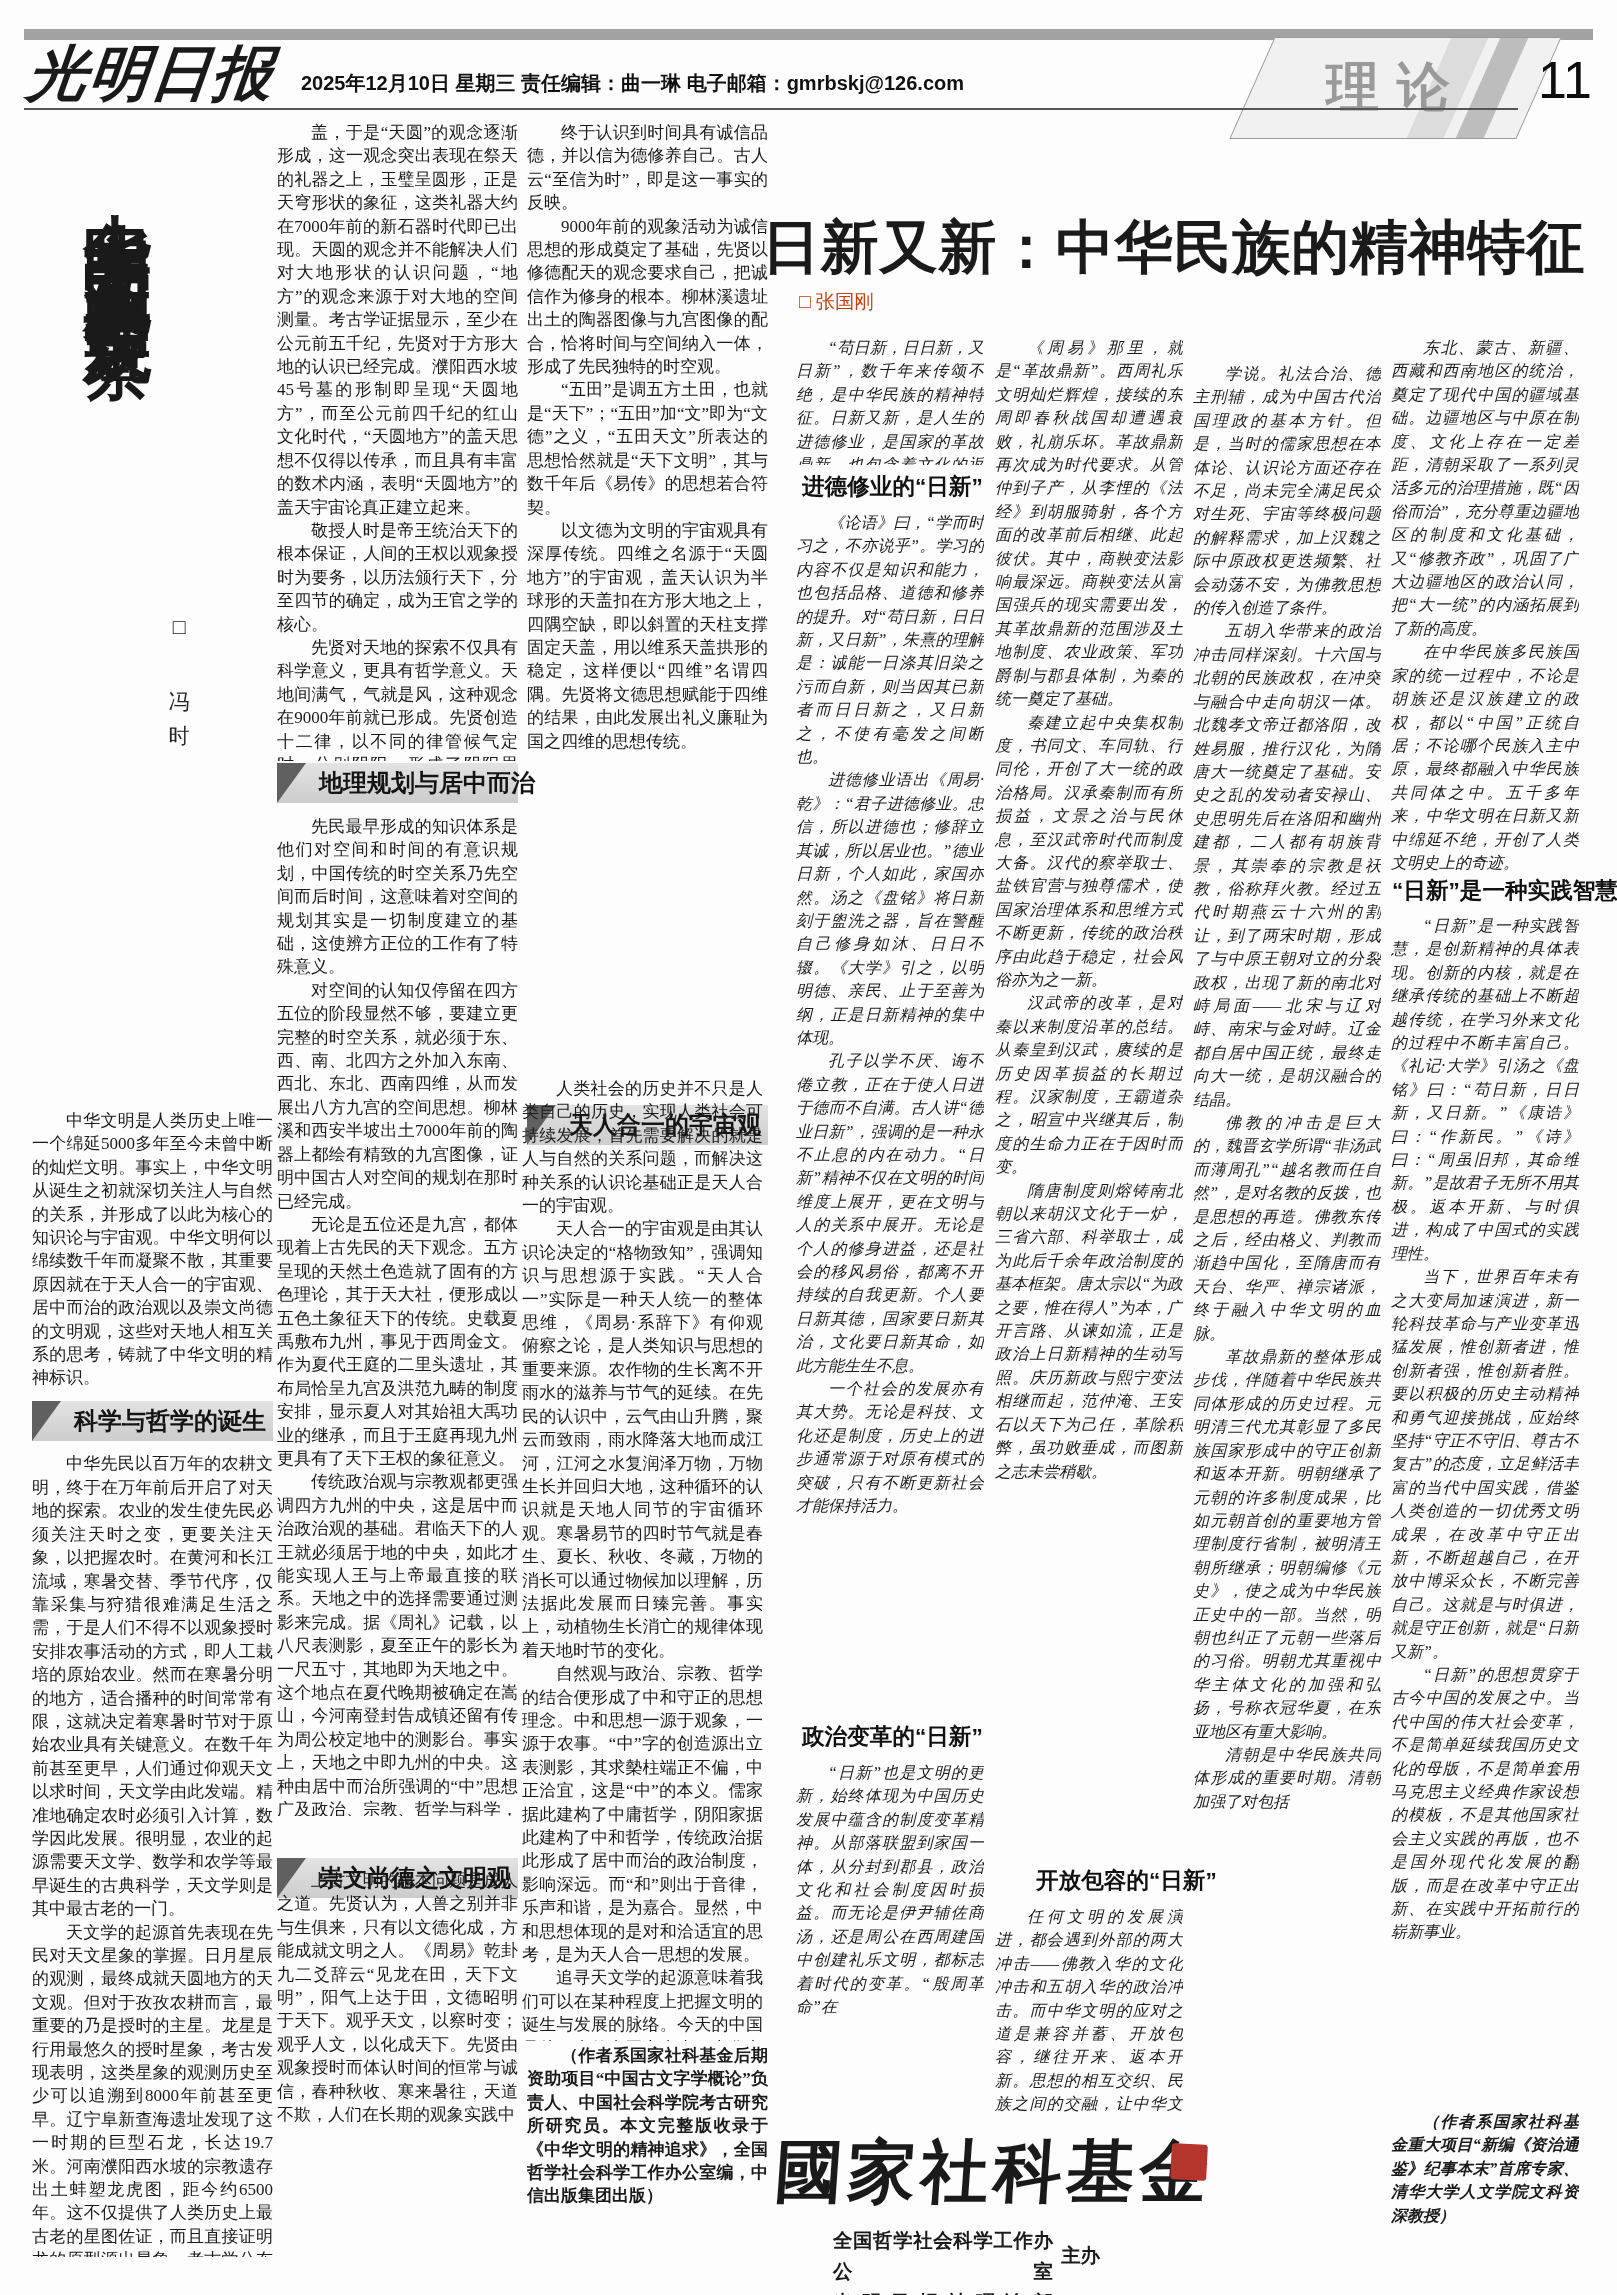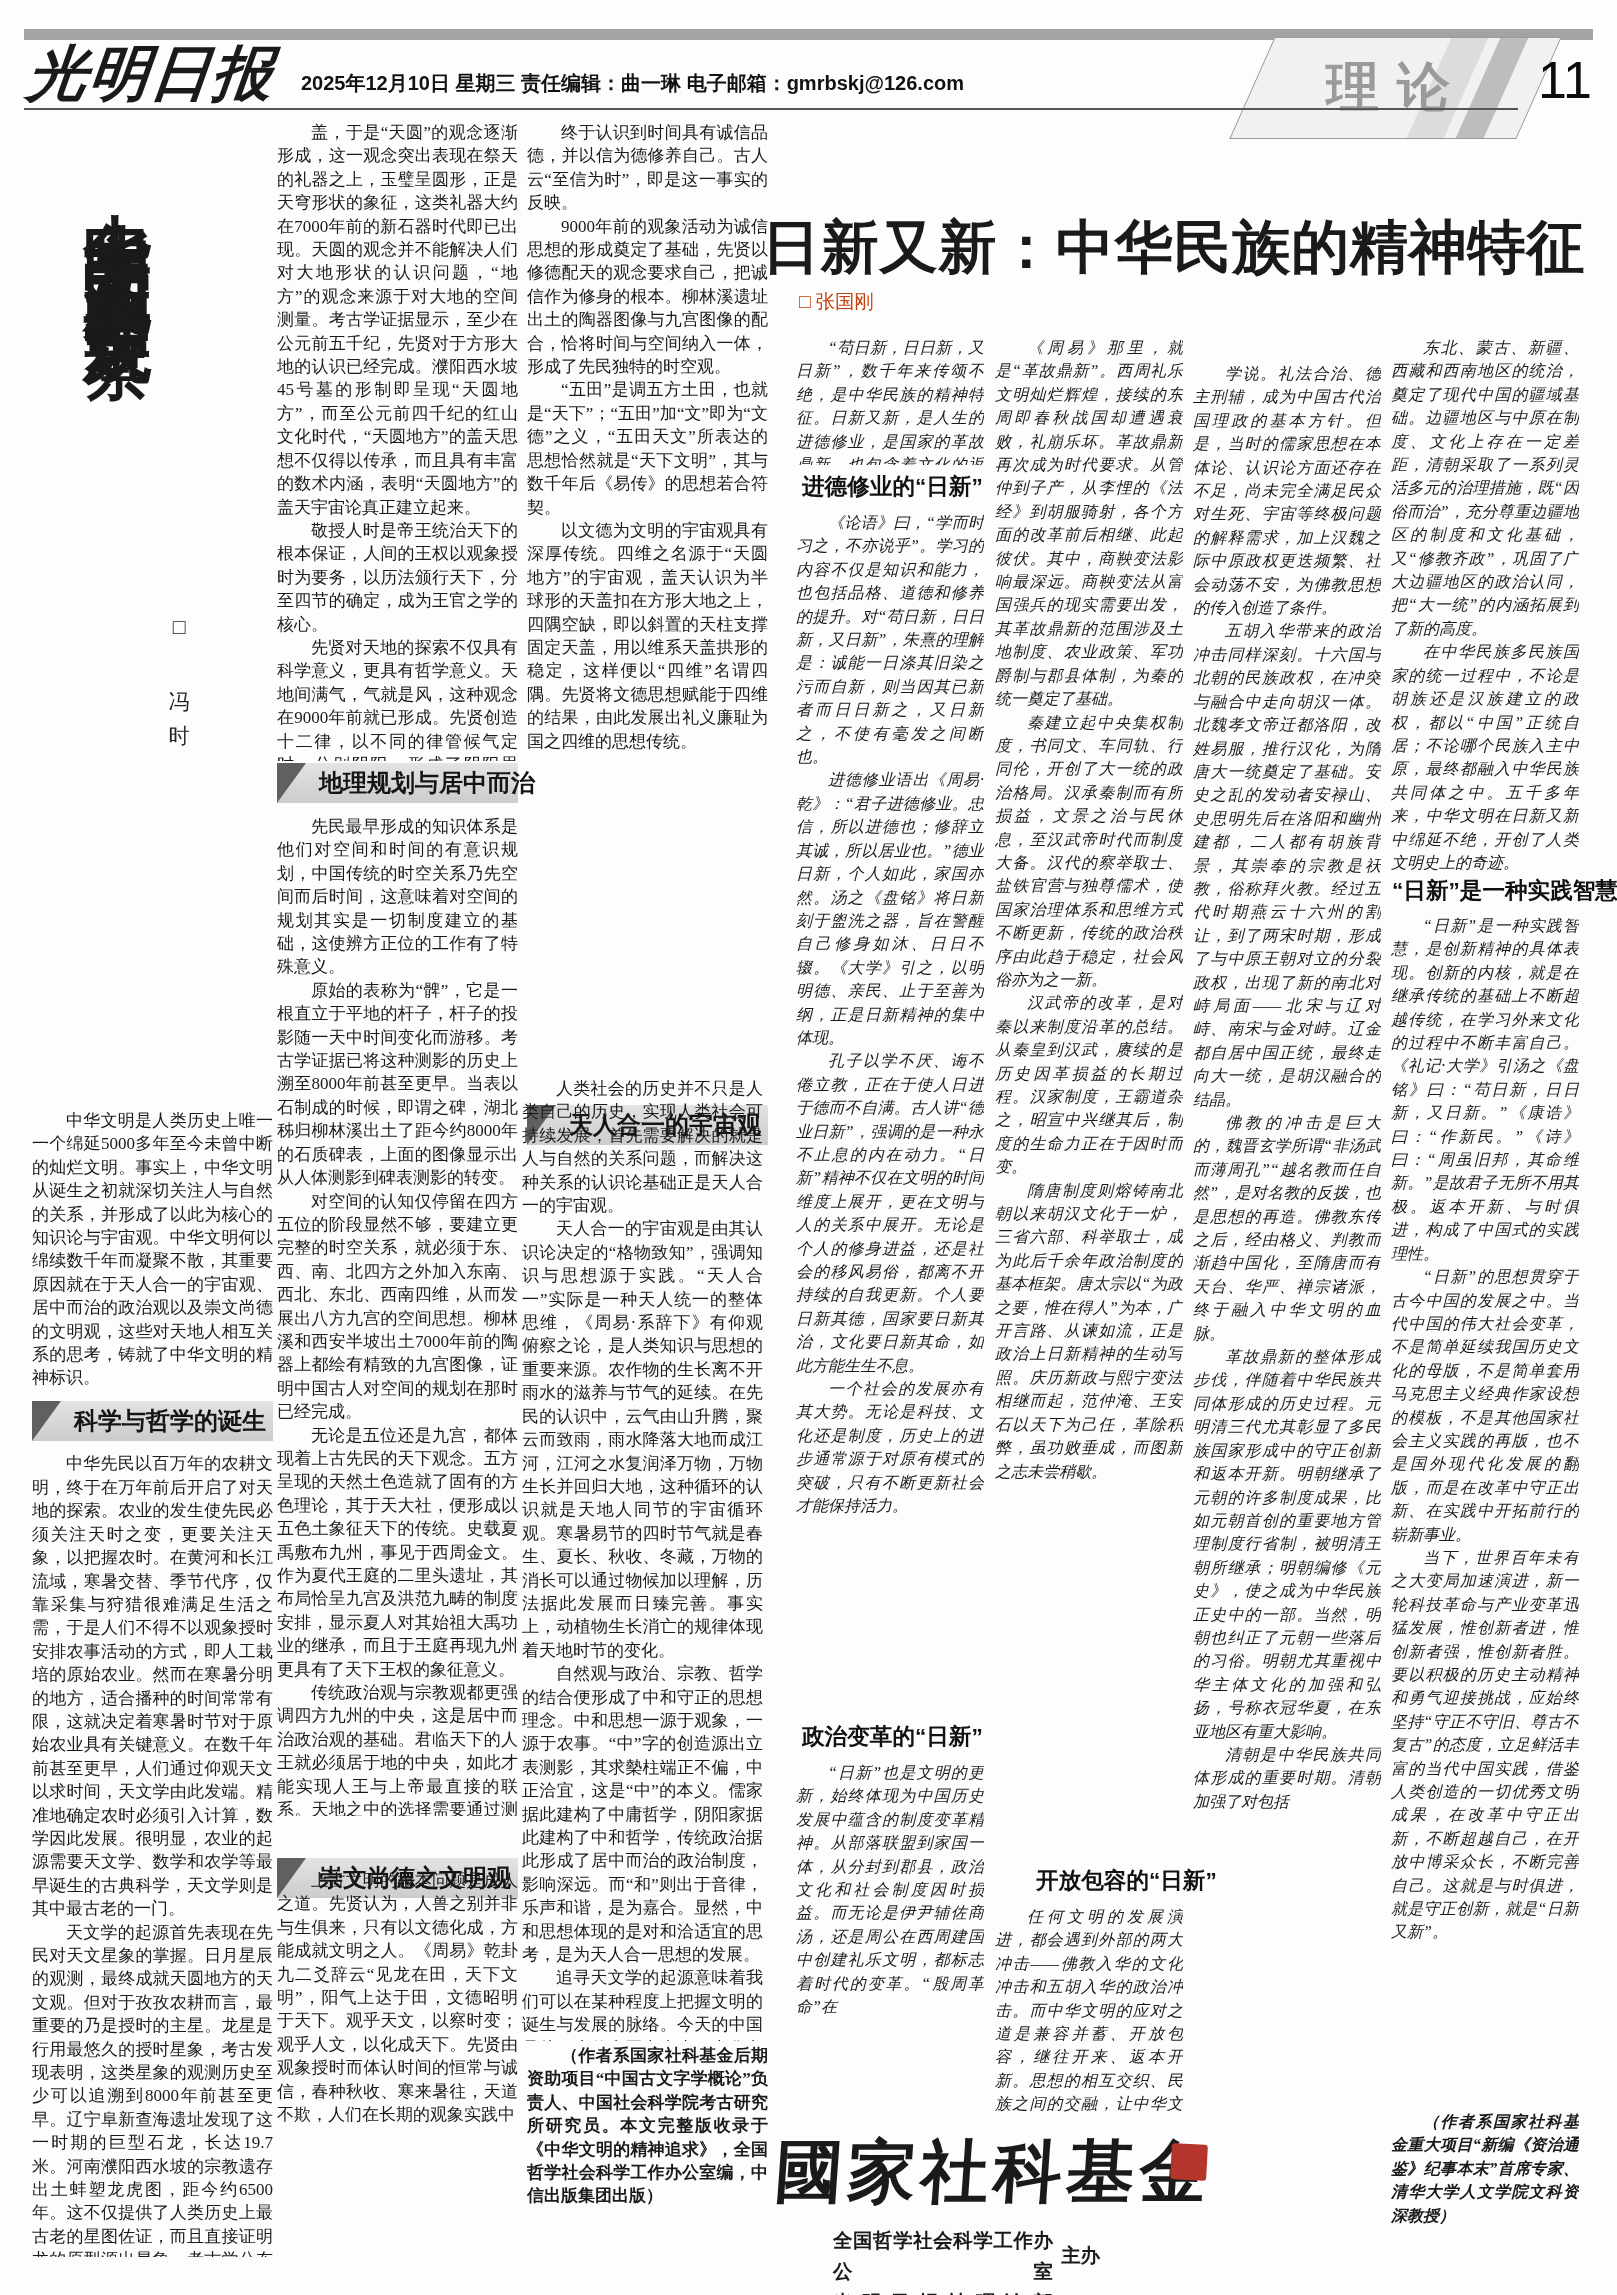--- a/index.html
+++ b/index.html
@@ -85,21 +85,20 @@
   </div>
 
   <div class="abs lcol" style="left:277px;top:121px;height:640px;">
       <p>盖，于是“天圆”的观念逐渐形成，这一观念突出表现在祭天的礼器之上，玉璧呈圆形，正是天穹形状的象征，这类礼器大约在7000年前的新石器时代即已出现。天圆的观念并不能解决人们对大地形状的认识问题，“地方”的观念来源于对大地的空间测量。考古学证据显示，至少在公元前五千纪，先贤对于方形大地的认识已经完成。濮阳西水坡45号墓的形制即呈现“天圆地方”，而至公元前四千纪的红山文化时代，“天圆地方”的盖天思想不仅得以传承，而且具有丰富的数术内涵，表明“天圆地方”的盖天宇宙论真正建立起来。</p>
       <p>敬授人时是帝王统治天下的根本保证，人间的王权以观象授时为要务，以历法颁行天下，分至四节的确定，成为王官之学的核心。</p>
       <p>先贤对天地的探索不仅具有科学意义，更具有哲学意义。天地间满气，气就是风，这种观念在9000年前就已形成。先贤创造十二律，以不同的律管候气定时，分别阴阳，形成了阴阳思辨。这种对于气的认识显然影响着他们对天地本质的判断，反映了先贤对于宇宙的本质为气的科学认知。</p>
     </div>
   <div class="abs subband" style="left:277px;top:763px;width:241px;">地理规划与居中而治</div>
   <div class="abs lcol" style="left:277px;top:815px;height:1001px;">
       <p>先民最早形成的知识体系是他们对空间和时间的有意识规划，中国传统的时空关系乃先空间而后时间，这意味着对空间的规划其实是一切制度建立的基础，这使辨方正位的工作有了特殊意义。</p>
-      <p>原始的表称为“髀”，它是一根直立于平地的杆子，杆子的投影随一天中时间变化而游移。考古学证据已将这种测影的历史上溯至8000年前甚至更早。当表以石制成的时候，即谓之碑，湖北秭归柳林溪出土了距今约8000年的石质碑表，上面的图像显示出从人体测影到碑表测影的转变。</p>
       <p>对空间的认知仅停留在四方五位的阶段显然不够，要建立更完整的时空关系，就必须于东、西、南、北四方之外加入东南、西北、东北、西南四维，从而发展出八方九宫的空间思想。柳林溪和西安半坡出土7000年前的陶器上都绘有精致的九宫图像，证明中国古人对空间的规划在那时已经完成。</p>
       <p>无论是五位还是九宫，都体现着上古先民的天下观念。五方呈现的天然土色造就了固有的方色理论，其于天大社，便形成以五色土象征天下的传统。史载夏禹敷布九州，事见于西周金文。作为夏代王庭的二里头遗址，其布局恰呈九宫及洪范九畴的制度安排，显示夏人对其始祖大禹功业的继承，而且于王庭再现九州更具有了天下王权的象征意义。</p>
       <p>传统政治观与宗教观都更强调四方九州的中央，这是居中而治政治观的基础。君临天下的人王就必须居于地的中央，如此才能实现人王与上帝最直接的联系。天地之中的选择需要通过测影来完成。据《周礼》记载，以八尺表测影，夏至正午的影长为一尺五寸，其地即为天地之中。这个地点在夏代晚期被确定在嵩山，今河南登封告成镇还留有传为周公校定地中的测影台。事实上，天地之中即九州的中央。这种由居中而治所强调的“中”思想广及政治、宗教、哲学与科学，为中华文明的象征，其奠定了中华民族多元一体的格局，强化了居中者传承中国文化的使命。</p>
     </div>
   <div class="abs subband" style="left:277px;top:1818px;width:241px;">崇文尚德之文明观</div>
   <div class="abs lcol" style="left:277px;top:1869px;height:388px;">
       <p>上古文明的根本问题是成人之道。先贤认为，人兽之别并非与生俱来，只有以文德化成，方能成就文明之人。《周易》乾卦九二爻辞云“见龙在田，天下文明”，阳气上达于田，文德昭明于天下。观乎天文，以察时变；观乎人文，以化成天下。先贤由观象授时而体认时间的恒常与诚信，春种秋收、寒来暑往，天道不欺，人们在长期的观象实践中</p>
     </div>
 
   <div class="abs lcol" style="left:527px;top:121px;height:902px;">
@@ -156,22 +155,22 @@
       <p>清朝是中华民族共同体形成的重要时期。清朝加强了对包括</p>
     </div>
 
   <div class="abs rcol" style="left:1391px;top:336px;height:535px;">
       <p>东北、蒙古、新疆、西藏和西南地区的统治，奠定了现代中国的疆域基础。边疆地区与中原在制度、文化上存在一定差距，清朝采取了一系列灵活多元的治理措施，既“因俗而治”，充分尊重边疆地区的制度和文化基础，又“修教齐政”，巩固了广大边疆地区的政治认同，把“大一统”的内涵拓展到了新的高度。</p>
       <p>在中华民族多民族国家的统一过程中，不论是胡族还是汉族建立的政权，都以“中国”正统自居；不论哪个民族入主中原，最终都融入中华民族共同体之中。五千多年来，中华文明在日新又新中绵延不绝，开创了人类文明史上的奇迹。</p>
     </div>
   <div class="abs rsub" style="left:1392px;top:875px;">“日新”是一种实践智慧</div>
   <div class="abs rcol" style="left:1391px;top:914px;height:1195px;">
       <p>“日新”是一种实践智慧，是创新精神的具体表现。创新的内核，就是在继承传统的基础上不断超越传统，在学习外来文化的过程中不断丰富自己。《礼记·大学》引汤之《盘铭》曰：“苟日新，日日新，又日新。”《康诰》曰：“作新民。”《诗》曰：“周虽旧邦，其命维新。”是故君子无所不用其极。返本开新、与时俱进，构成了中国式的实践理性。</p>
+      <p>当下，世界百年未有之大变局加速演进，新一轮科技革命与产业变革迅猛发展，惟创新者进，惟创新者强，惟创新者胜。要以积极的历史主动精神和勇气迎接挑战，应始终坚持“守正不守旧、尊古不复古”的态度，立足鲜活丰富的当代中国实践，借鉴人类创造的一切优秀文明成果，在改革中守正出新，不断超越自己，在开放中博采众长，不断完善自己。这就是与时俱进，就是守正创新，就是“日新又新”。</p>
       <p>“日新”的思想贯穿于古今中国的发展之中。当代中国的伟大社会变革，不是简单延续我国历史文化的母版，不是简单套用马克思主义经典作家设想的模板，不是其他国家社会主义实践的再版，也不是国外现代化发展的翻版，而是在改革中守正出新、在实践中开拓前行的崭新事业。</p>
-      <p>当下，世界百年未有之大变局加速演进，新一轮科技革命与产业变革迅猛发展，惟创新者进，惟创新者强，惟创新者胜。要以积极的历史主动精神和勇气迎接挑战，应始终坚持“守正不守旧、尊古不复古”的态度，立足鲜活丰富的当代中国实践，借鉴人类创造的一切优秀文明成果，在改革中守正出新，不断超越自己，在开放中博采众长，不断完善自己。这就是与时俱进，就是守正创新，就是“日新又新”。</p>
     </div>
   <div class="abs rcol rfoot" style="left:1391px;top:2110px;height:154px;">
       <p>（作者系国家社科基金重大项目“新编《资治通鉴》纪事本末”首席专家、清华大学人文学院文科资深教授）</p>
     </div>
 
   <div id="fund-callig" class="abs">國家社科基金</div>
   <div id="fund-seal" class="abs"></div>
   <div id="organizers" class="abs">
     <div class="orglines">
       <div class="orgline">全国哲学社会科学工作办公室</div>

